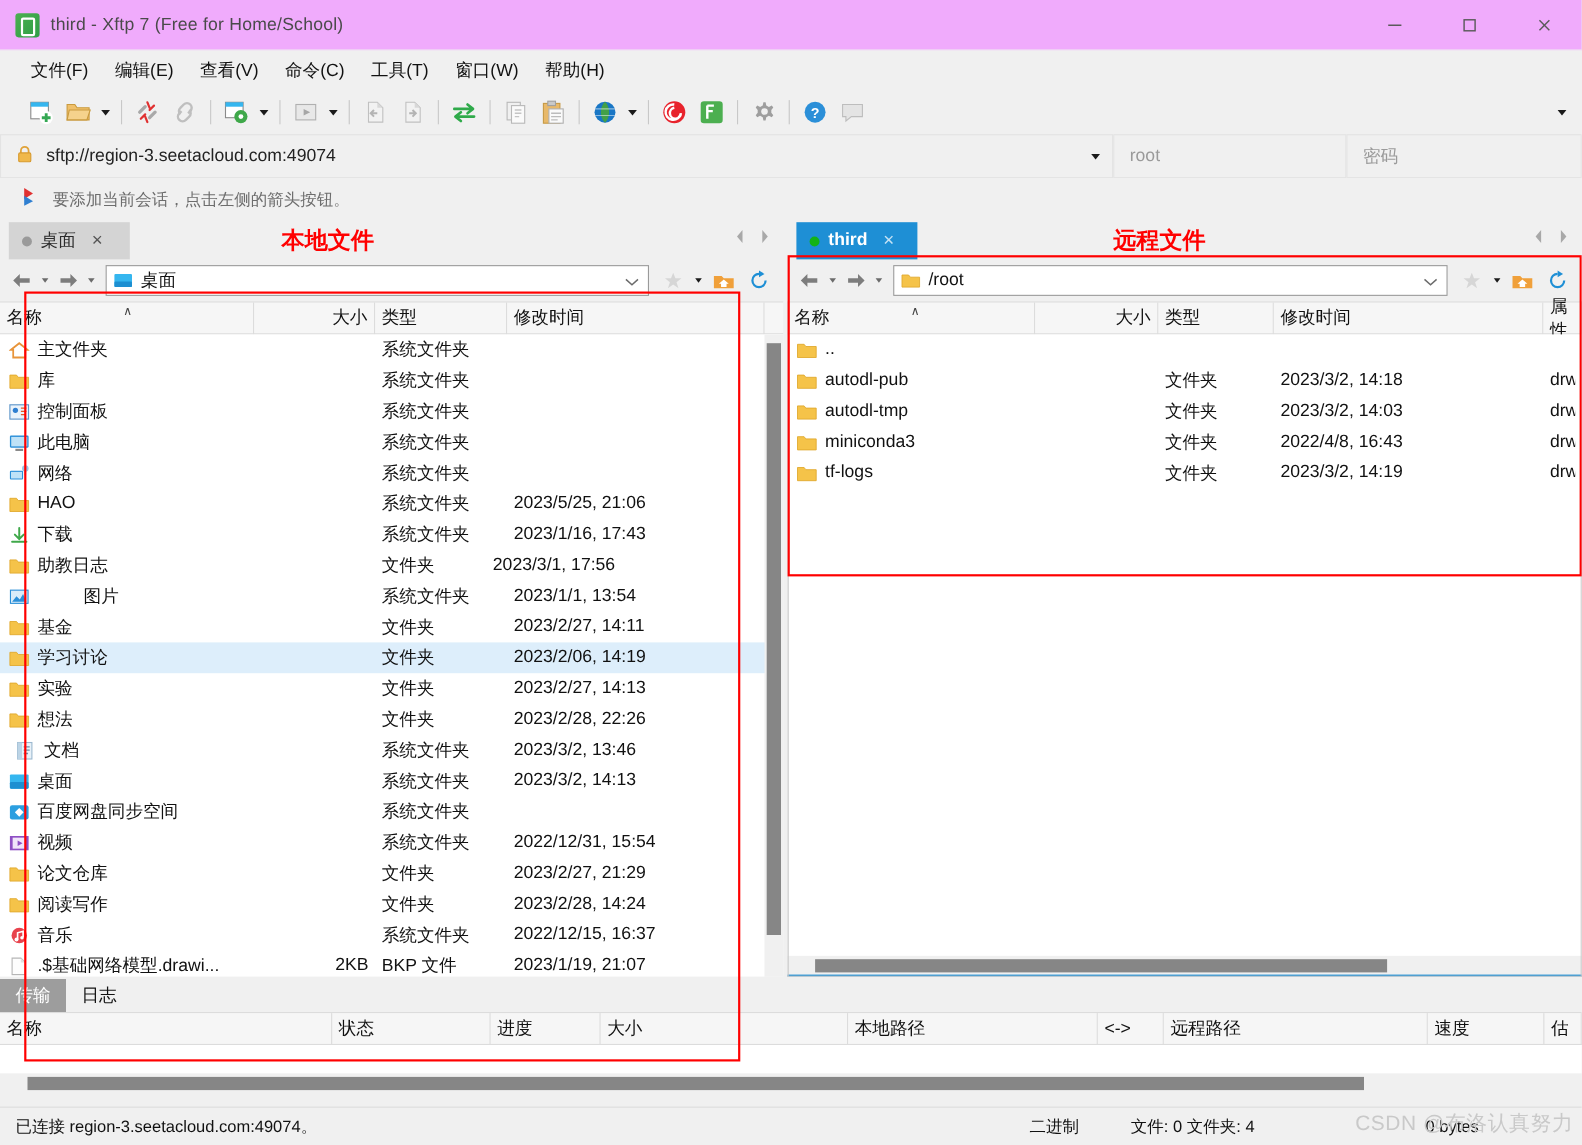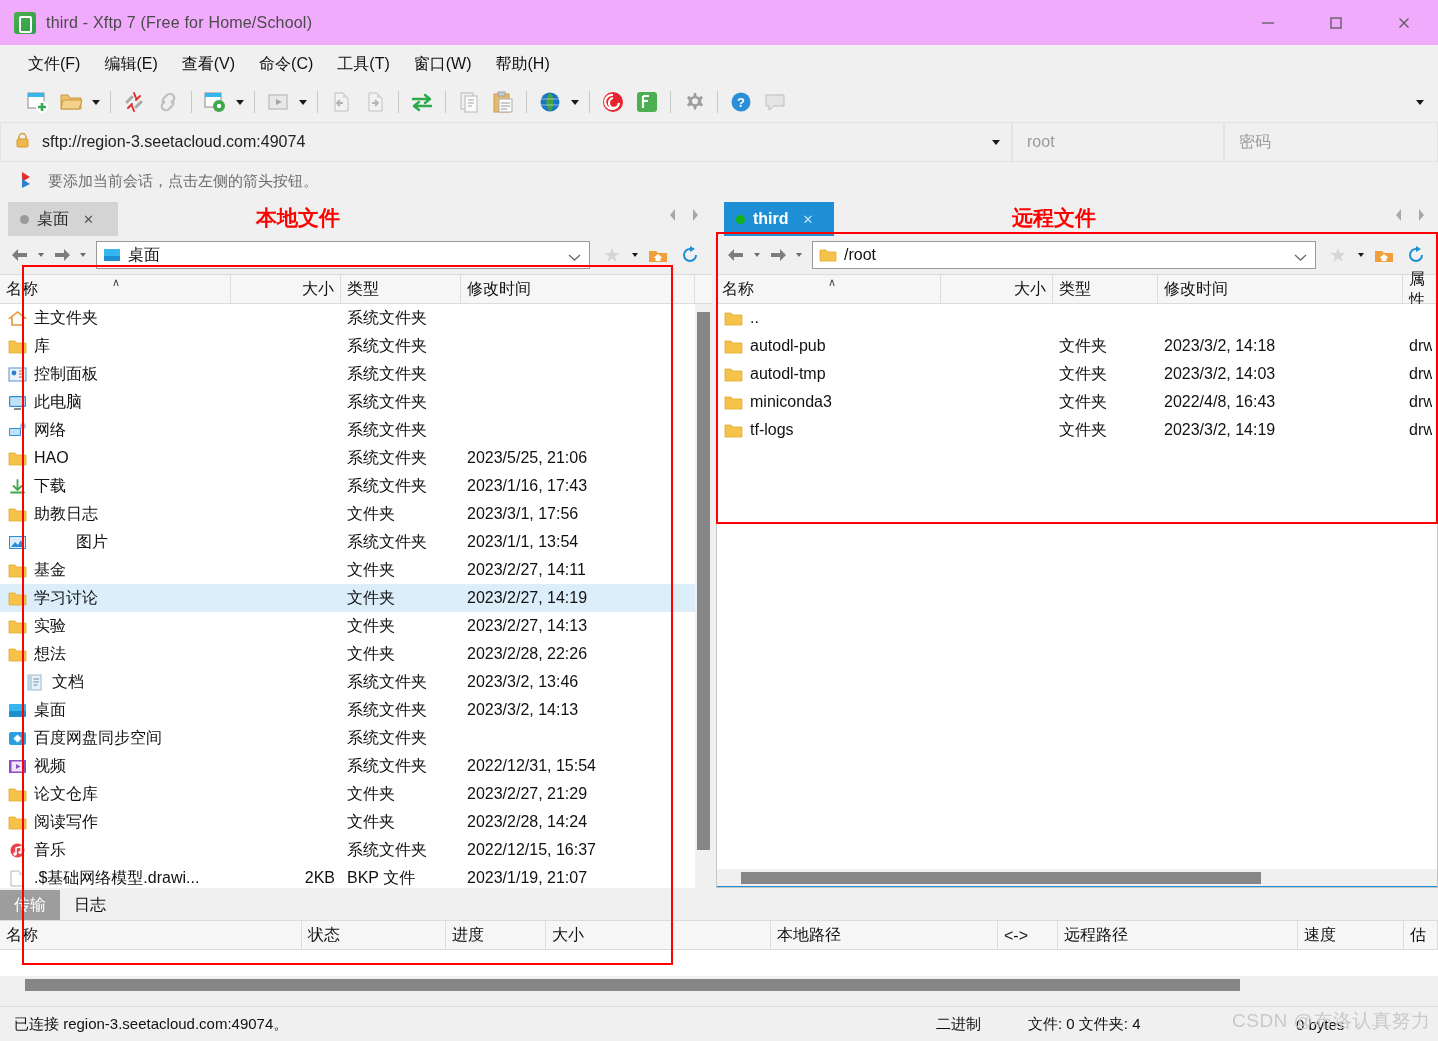--- a/index.html
+++ b/index.html
@@ -562,21 +562,21 @@
           </div>
           <div class="row">
             <div class="cell cell-name" style="left: 0px; width: 231px;">
               <span class="ficon"><svg width="19" height="17" viewBox="0 0 19 17">
                   <path d="M1 3 L7 3 L8.6 5 L18 5 L18 15 L1 15 Z" fill="#f5c349" stroke="#e0a92e" stroke-width=".8"></path>
                 </svg></span>
               <span>助教日志</span>
             </div>
             <div class="cell right" style="left: 231px; width: 104px; padding-left: 6px;"></div>
             <div class="cell" style="left: 341px; width: 114px; padding-left: 6px;">文件夹</div>
-            <div class="cell" style="left: 461px; width: 228px; padding-left: 6px;">2023/3/1, 17:56</div>
+            <div class="cell" style="left: 442px; width: 228px; padding-left: 6px;">2023/3/1, 17:56</div>
           </div>
           <div class="row">
             <div class="cell cell-name" style="left: 0px; width: 231px; gap: 42px;">
               <span class="ficon"><svg width="19" height="17" viewBox="0 0 19 17">
                   <rect x="1" y="2" width="17" height="13" fill="#2b8fd8"></rect>
                   <rect x="2" y="3" width="15" height="11" fill="#d9ecf9"></rect>
                   <path d="M3 13 L7 8 L10 11 L13 6 L16 13 Z" fill="#2b8fd8"></path>
                 </svg></span>
               <span>图片</span>
             </div>
@@ -597,21 +597,21 @@
           </div>
           <div class="row sel">
             <div class="cell cell-name" style="left: 0px; width: 231px;">
               <span class="ficon"><svg width="19" height="17" viewBox="0 0 19 17">
                   <path d="M1 3 L7 3 L8.6 5 L18 5 L18 15 L1 15 Z" fill="#f5c349" stroke="#e0a92e" stroke-width=".8"></path>
                 </svg></span>
               <span>学习讨论</span>
             </div>
             <div class="cell right" style="left: 231px; width: 104px; padding-left: 6px;"></div>
             <div class="cell" style="left: 341px; width: 114px; padding-left: 6px;">文件夹</div>
-            <div class="cell" style="left: 461px; width: 228px; padding-left: 6px;">2023/2/27, 14:19</div>
+            <div class="cell" style="left: 461px; width: 228px; padding-left: 6px;">2023/2/06, 14:19</div>
           </div>
           <div class="row">
             <div class="cell cell-name" style="left: 0px; width: 231px;">
               <span class="ficon"><svg width="19" height="17" viewBox="0 0 19 17">
                   <path d="M1 3 L7 3 L8.6 5 L18 5 L18 15 L1 15 Z" fill="#f5c349" stroke="#e0a92e" stroke-width=".8"></path>
                 </svg></span>
               <span>实验</span>
             </div>
             <div class="cell right" style="left: 231px; width: 104px; padding-left: 6px;"></div>
             <div class="cell" style="left: 341px; width: 114px; padding-left: 6px;">文件夹</div>
@@ -622,21 +622,21 @@
               <span class="ficon"><svg width="19" height="17" viewBox="0 0 19 17">
                   <path d="M1 3 L7 3 L8.6 5 L18 5 L18 15 L1 15 Z" fill="#f5c349" stroke="#e0a92e" stroke-width=".8"></path>
                 </svg></span>
               <span>想法</span>
             </div>
             <div class="cell right" style="left: 231px; width: 104px; padding-left: 6px;"></div>
             <div class="cell" style="left: 341px; width: 114px; padding-left: 6px;">文件夹</div>
             <div class="cell" style="left: 461px; width: 228px; padding-left: 6px;">2023/2/28, 22:26</div>
           </div>
           <div class="row">
-            <div class="cell cell-name" style="left: 18px; width: 231px;">
+            <div class="cell cell-name" style="left: 6px; width: 231px;">
               <span class="ficon"><svg width="19" height="17" viewBox="0 0 19 17">
                   <rect x="2" y="1" width="13" height="15" fill="#e8f1f8" stroke="#9bb8cf"></rect>
                   <rect x="2" y="1" width="4" height="15" fill="#bcd4e6"></rect>
                   <path d="M7.5 5 L13 5 M7.5 8 L13 8 M7.5 11 L11.5 11" stroke="#6d8ea8" stroke-width="1.2"></path>
                 </svg></span>
               <span>文档</span>
             </div>
             <div class="cell right" style="left: 231px; width: 104px; padding-left: 6px;"></div>
             <div class="cell" style="left: 341px; width: 114px; padding-left: 6px;">系统文件夹</div>
             <div class="cell" style="left: 461px; width: 228px; padding-left: 6px;">2023/3/2, 13:46</div>

